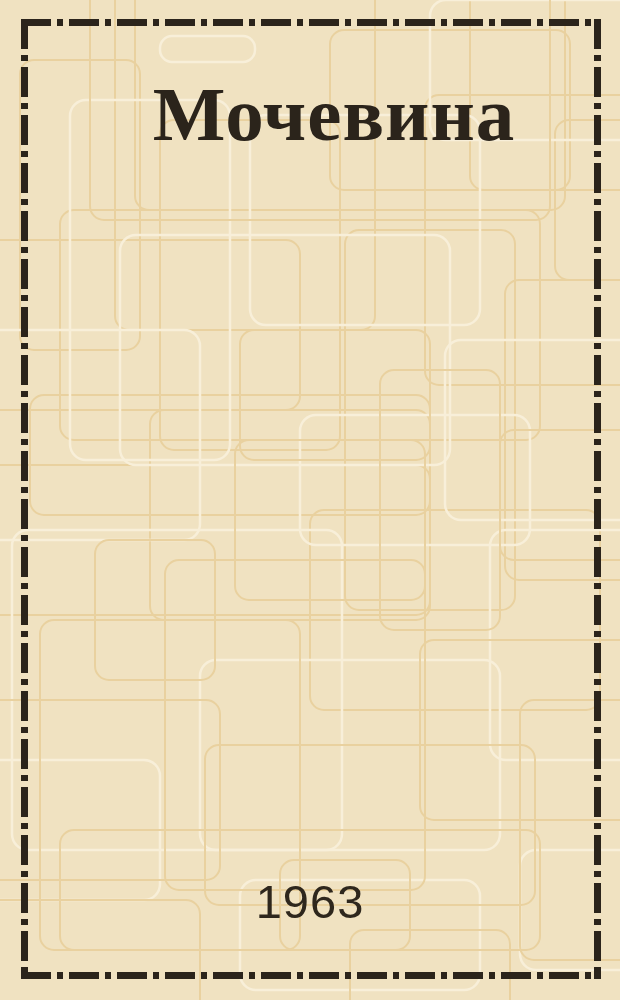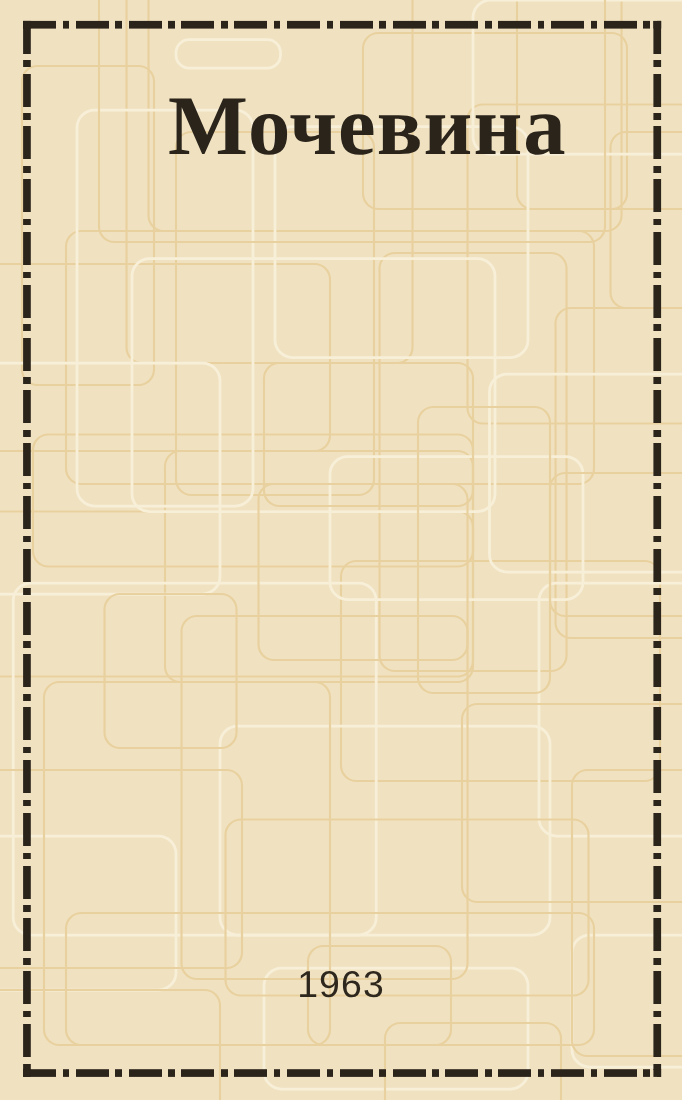--- a/index.html
+++ b/index.html
@@ -47,21 +47,21 @@
     font-size:77px;line-height:1;
     letter-spacing:1px;
     color:var(--ink);
     margin-left:24px;
   }
   .year{
     position:absolute;top:878px;left:0;width:100%;
     text-align:center;
     font-family:"Liberation Sans",sans-serif;
     font-weight:normal;
-    font-size:34px;line-height:1;
+    font-size:47px;line-height:1;
     letter-spacing:1px;
     color:#2e271d;
   }
 </style>
 </head>
 <body>
 
 <div class="cover">
 
   <svg class="pattern" viewBox="0 0 620 1000" xmlns="http://www.w3.org/2000/svg" fill="none">

